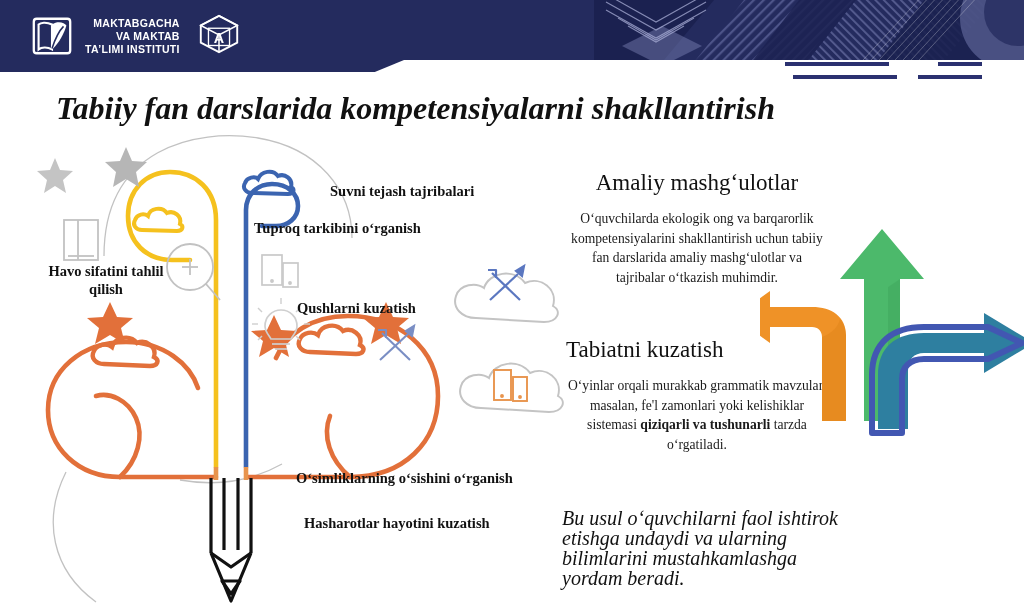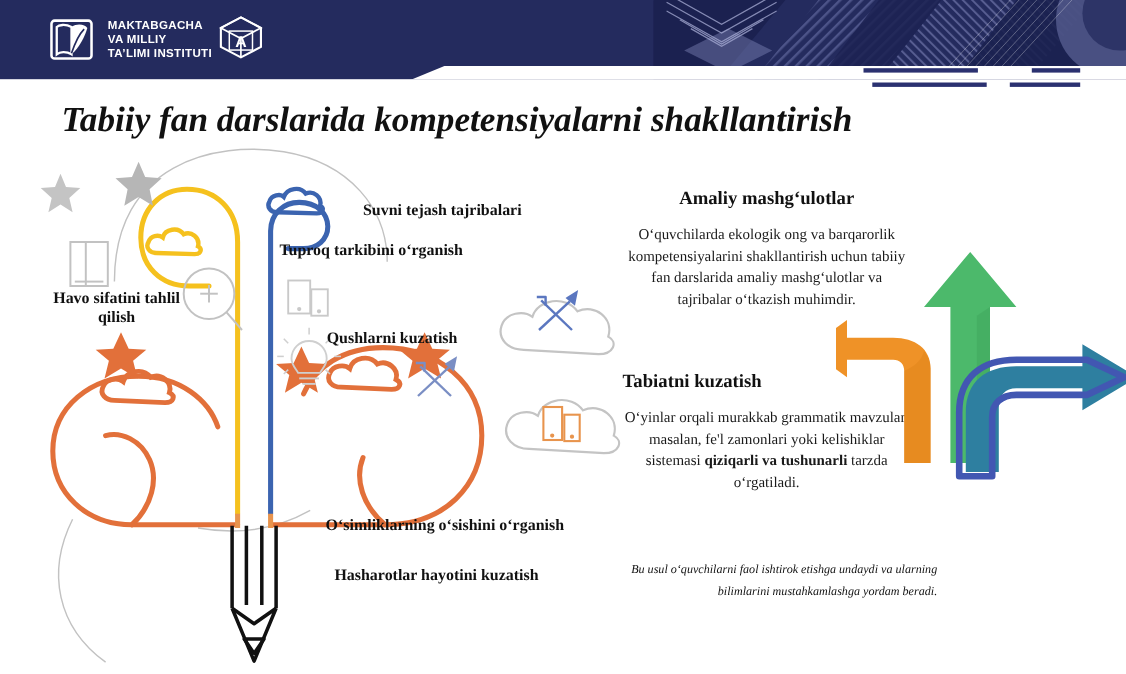--- a/index.html
+++ b/index.html
@@ -103,22 +103,22 @@
   .lbl.center { text-align: center; }
 
   
   .rcol {
     position: absolute;
     left: 566px;
     width: 262px;
   }
   .sect-head {
     font-family: "Liberation Serif", serif;
-    font-weight: bold;
-    font-size: 17px;
+    font-weight: normal;
+    font-size: 23px;
     color: #111111;
     margin: 0 0 13px 0;
     white-space: nowrap;
   }
   .sect-head.centered { text-align: center; }
   .sect-body {
     font-family: "Liberation Serif", serif;
     font-size: 13.6px;
     line-height: 19.5px;
     color: #1a1a1a;
@@ -126,24 +126,23 @@
     text-align: center;
   }
   .sect-body b { font-weight: bold; }
   .footer-note {
     position: absolute;
     left: 562px;
     top: 508px;
     width: 290px;
     font-family: "Liberation Serif", serif;
     font-style: italic;
-    font-size: 11px;
+    font-size: 20px;
     line-height: 20px;
     color: #111111;
-    text-align: right;
   }
 
   
   .arrows {
     position: absolute;
     left: 760px;
     top: 225px;
     width: 264px;
     height: 220px;
   }
@@ -192,30 +191,30 @@
           <path d="M290 72 L362 -6"></path>
           <path d="M298 72 L370 -6"></path>
         <path d="M306 72 L378 -6"></path>
           <path d="M314 72 L386 -6"></path>
       </g>
     </g>
   </svg>
 
   <div class="hdr-white-notch" style="clip-path: polygon(370px 14px, 404px 0px, 1024px 0px, 1024px 14px);"></div>
 
-  <div class="logo-block" style="left:42px; top:13px;">
+  <div class="logo-block" style="left:29px; top:13px;text-align:right;">
     <svg class="logo-mark" viewBox="0 0 48 48">
       <rect x="5" y="6" width="38" height="36" rx="3" fill="none" stroke="#ffffff" stroke-width="2.4"></rect>
       <path d="M24 12 C18 9, 12 10, 10 12 L10 38 C13 35.5, 19 35, 24 38 Z" fill="none" stroke="#ffffff" stroke-width="2.2"></path>
       <path d="M24 12 C30 8, 37 10, 39 13 C37 20, 32 31, 24 38 Z" fill="#ffffff"></path>
       <path d="M24 37 C27 28, 31 19, 36 14" fill="none" stroke="#242b5e" stroke-width="1.6"></path>
     </svg>
     <div class="logo-text">
       <div>MAKTABGACHA</div>
-      <div>VA MILLIY</div>
+      <div>VA MAKTAB</div>
       <div>TA’LIMI INSTITUTI</div>
     </div>
   </div>
 
   <div class="logo-block" style="left:196px; top:11px;">
     <svg class="logo-mark" viewBox="0 0 48 48">
       <polygon points="24,5 43,15 43,33 24,43 5,33 5,15" fill="none" stroke="#ffffff" stroke-width="2"></polygon>
       <polygon points="24,5 43,15 24,25 5,15" fill="none" stroke="#ffffff" stroke-width="1.6"></polygon>
       <line x1="24" y1="25" x2="24" y2="43" stroke="#ffffff" stroke-width="1.6"></line>
       <rect x="13" y="18" width="22" height="18" fill="none" stroke="#ffffff" stroke-width="1.4"></rect>

